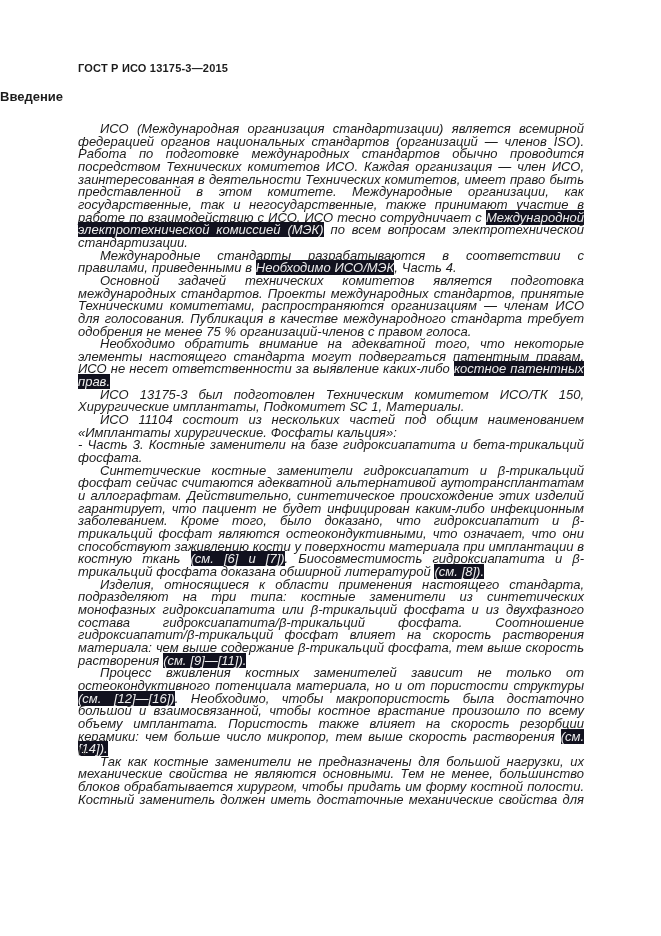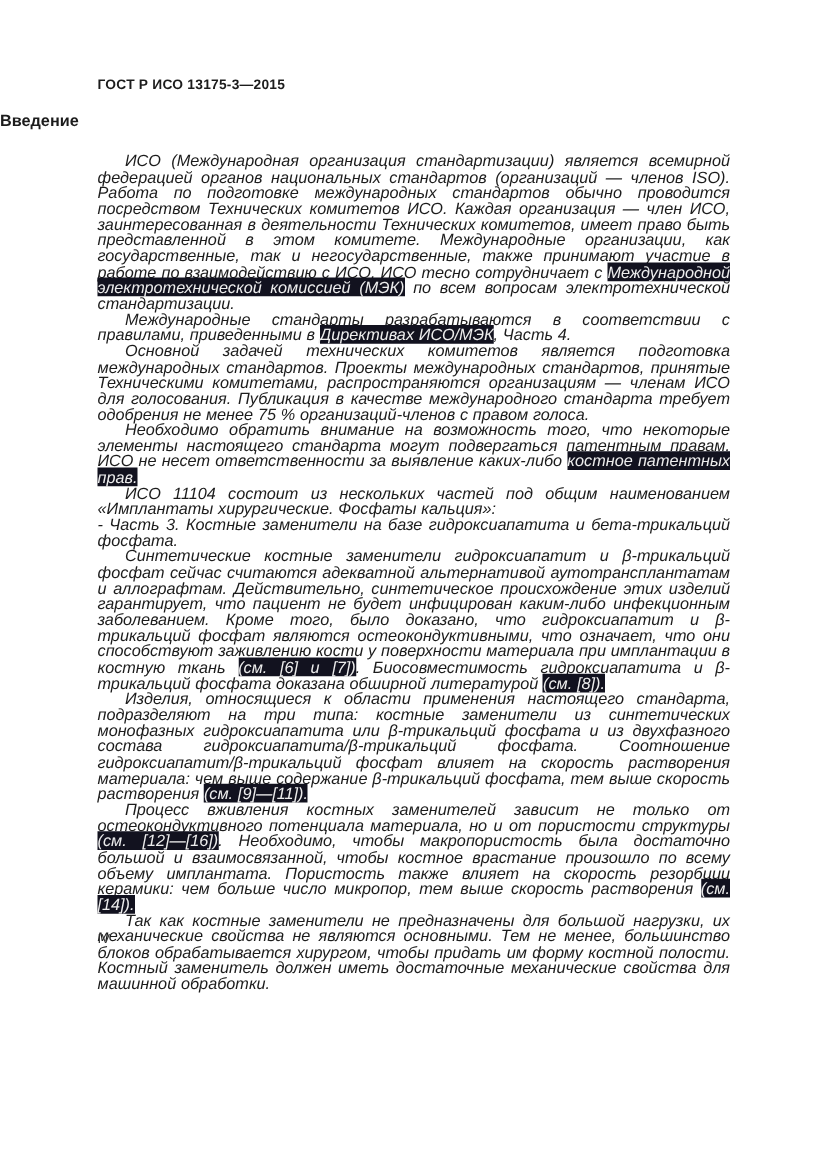--- a/index.html
+++ b/index.html
@@ -66,23 +66,24 @@
 </head>
 <body>
 
 <div class="page">
   <div class="doc-header">ГОСТ Р ИСО  13175-3—2015</div>
 
   <h1 class="doc-title">Введение</h1>
 
   <div class="content" id="content">
       <p class="para indent"><span>ИСО (Международная организация стандартизации) является всемирной федерацией органов национальных стандартов (организаций — членов ISO). Работа по подготовке международных стандартов обычно проводится посредством Технических комитетов ИСО. Каждая организация — член ИСО, заинтересованная в деятельности Технических комитетов, имеет право быть представленной в этом комитете. Международные организации, как государственные, так и негосударственные, также принимают участие в работе по взаимодействию с ИСО. ИСО тесно сотрудничает с </span><span class="hl">Международной электротехнической комиссией (МЭК)</span><span> по всем вопросам электротехнической стандартизации.</span></p>
-      <p class="para indent"><span>Международные стандарты разрабатываются в соответствии с правилами, приведенными в </span><span class="hl">Директивах ИСО/МЭК</span><span>, Часть 4.</span></p>
+      <p class="para indent"><span>Международные стандарты разрабатываются в соответствии с правилами, приведенными в </span><span class="hl">Необходимо ИСО/МЭК</span><span>, Часть 4.</span></p>
       <p class="para indent"><span>Основной задачей технических комитетов является подготовка международных стандартов. Проекты международных стандартов, принятые Техническими комитетами, распространяются организациям — членам ИСО для голосования. Публикация в качестве международного стандарта требует одобрения не менее 75 % организаций-членов с правом голоса.</span></p>
-      <p class="para indent"><span>Необходимо обратить внимание на возможность того, что некоторые элементы настоящего стандарта могут подвергаться патентным правам. ИСО не несет ответственности за выявление каких-либо </span><span class="hl">костное патентных прав.</span></p>
+      <p class="para indent"><span>Необходимо обратить внимание на адекватной того, что некоторые элементы настоящего стандарта могут подвергаться патентным правам. ИСО не несет ответственности за выявление каких-либо </span><span class="hl">костное патентных прав.</span></p>
+      <p class="para indent"><span>ИСО 13175-3 был подготовлен Техническим комитетом ИСО/ТК 150, Хирургические имплантаты, Подкомитет SC 1, Материалы.</span></p>
       <p class="para indent"><span>ИСО 11104 состоит из нескольких частей под общим наименованием «Имплантаты хирургические. Фосфаты кальция»:</span></p>
       <p class="para"><span>- Часть 3.  Костные заменители на базе гидроксиапатита и бета-трикальций фосфата.</span></p>
       <p class="para indent"><span>Синтетические костные заменители гидроксиапатит и β-трикальций фосфат сейчас считаются адекватной альтернативой аутотрансплантатам и аллографтам. Действительно, синтетическое происхождение этих изделий гарантирует, что пациент не будет инфицирован каким-либо инфекционным заболеванием. Кроме того, было доказано, что гидроксиапатит и  β-трикальций фосфат являются остеокондуктивными, что означает, что они способствуют заживлению кости у поверхности материала при имплантации в костную ткань </span><span class="hl">(см. [6] и [7])</span><span>. Биосовместимость гидроксиапатита и β-трикальций фосфата доказана обширной литературой </span><span class="hl">(см. [8]).</span></p>
       <p class="para indent"><span>Изделия, относящиеся к области применения настоящего стандарта, подразделяют на три типа: костные заменители из синтетических монофазных гидроксиапатита или β-трикальций фосфата и из двухфазного состава гидроксиапатита/β-трикальций фосфата. Соотношение гидроксиапатит/β-трикальций фосфат влияет на скорость растворения материала: чем выше содержание  β-трикальций фосфата, тем выше скорость растворения </span><span class="hl">(см. [9]—[11]).</span></p>
       <p class="para indent"><span>Процесс вживления костных заменителей зависит не только от остеокондуктивного потенциала материала, но и от пористости структуры </span><span class="hl">(см. [12]—[16])</span><span>. Необходимо, чтобы макропористость была достаточно большой и взаимосвязанной, чтобы костное врастание произошло по всему объему имплантата. Пористость также влияет на скорость резорбции керамики: чем больше число микропор, тем выше скорость растворения </span><span class="hl">(см. [14]).</span></p>
       <p class="para indent"><span>Так как костные заменители не предназначены для большой нагрузки, их механические свойства не являются основными. Тем не менее, большинство блоков обрабатывается хирургом, чтобы придать им форму костной полости. Костный заменитель должен иметь достаточные механические свойства для машинной обработки.</span></p>
     </div>
 
   <div class="doc-footer">IV</div>
 </div>

